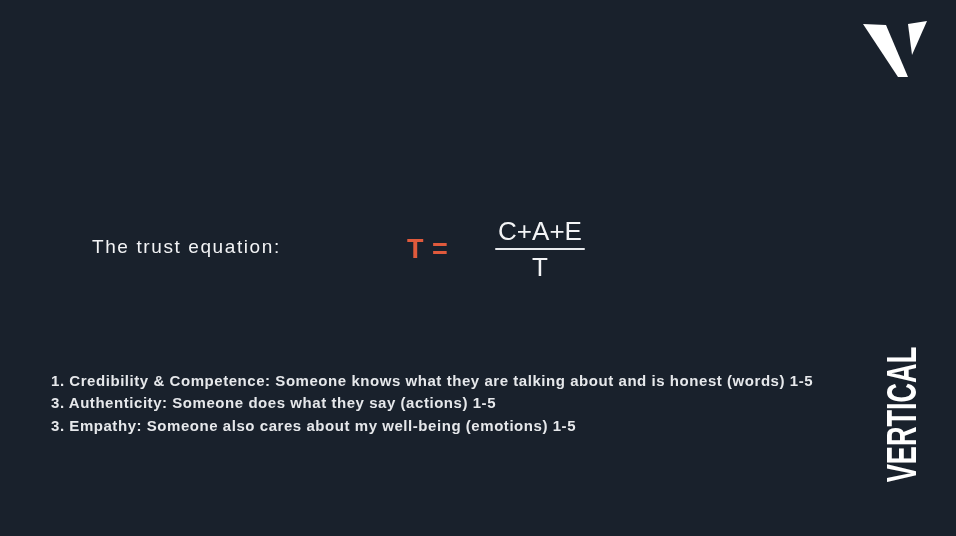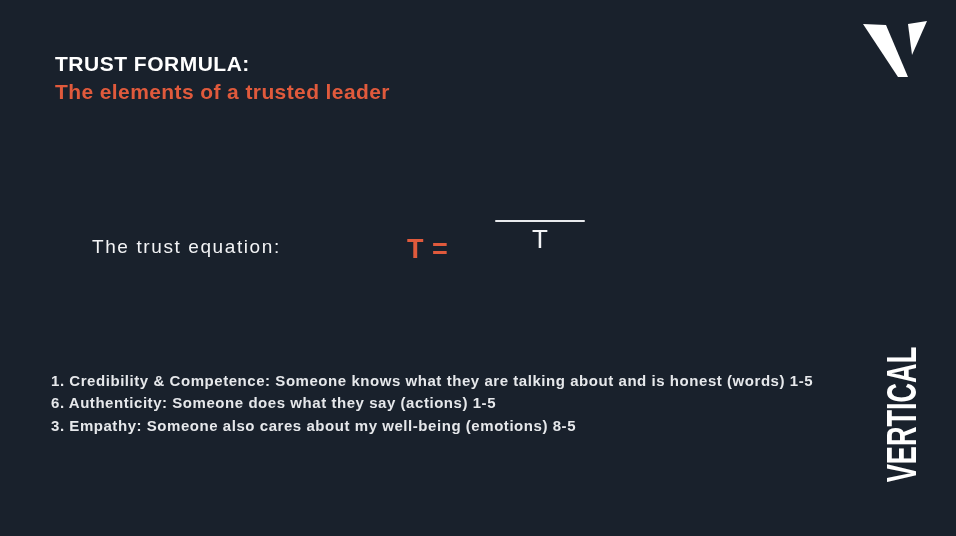--- a/index.html
+++ b/index.html
@@ -106,43 +106,40 @@
     line-height: 1;
     color: #FFFFFF;
     transform: scaleX(0.63);
   }
 </style>
 </head>
 <body>
 
 <div class="slide">
 
-  <div class="header">
-    <h1 class="title">TRUST FORMULA:</h1>
-    <h2 class="subtitle">The elements of a trusted leader</h2>
-  </div>
 
   <div class="logo">
     <svg viewBox="0 0 64 56" xmlns="http://www.w3.org/2000/svg" aria-hidden="true">
       <polygon points="0,3 23,4 45,56 35,56" fill="#FFFFFF"></polygon>
       <polygon points="45,3 64,0 49,34" fill="#FFFFFF"></polygon>
     </svg>
   </div>
 
   <span class="eq-label">The trust equation:</span>
   <span class="eq-lhs">T =</span>
 
   <div class="fraction">
+    <div class="num">C+A+E</div>
     <div class="frac-line"></div>
     <div class="den">T</div>
   </div>
 
   <ul class="trust-list">
     <li>1. Credibility &amp; Competence: Someone knows what they are talking about and is honest (words) 1-5</li>
-    <li>6. Authenticity: Someone does what they say (actions) 1-5</li>
-    <li>3. Empathy: Someone also cares about my well-being (emotions) 8-5</li>
+    <li>3. Authenticity: Someone does what they say (actions) 1-5</li>
+    <li>3. Empathy: Someone also cares about my well-being (emotions) 1-5</li>
   </ul>
 
   <div class="vertical-wrap">
     <span class="vertical-text">VERTICAL</span>
   </div>
 
 </div>
 
 </body></html>

